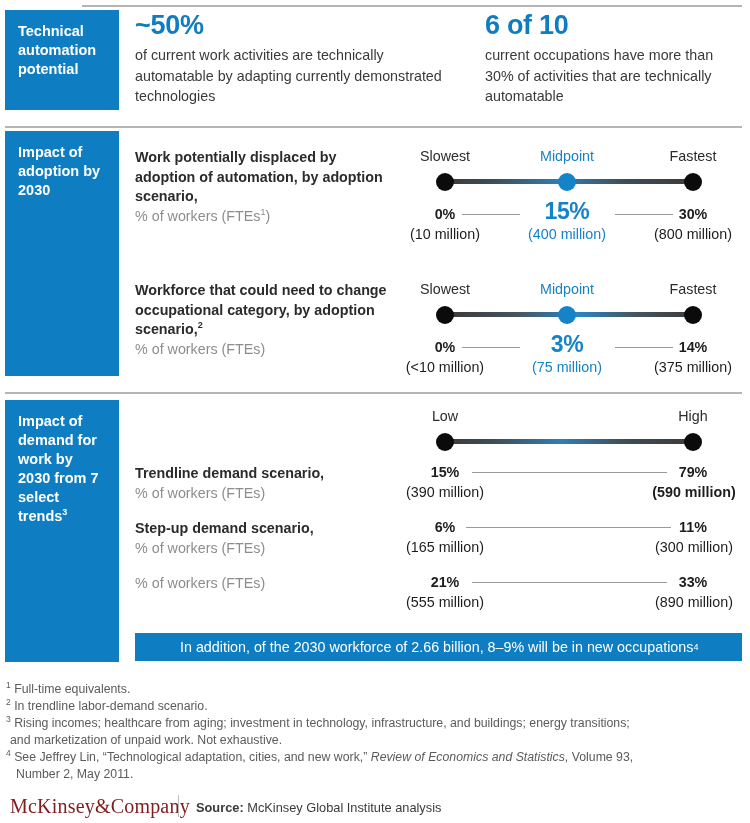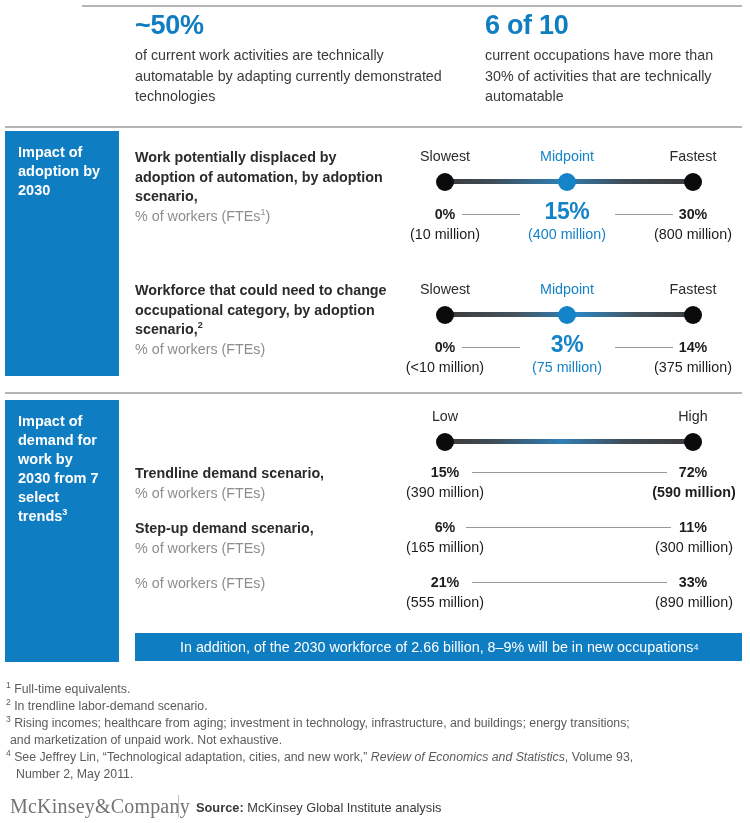--- a/index.html
+++ b/index.html
@@ -148,21 +148,21 @@
     white-space: nowrap;
   }
   .fn sup { font-size: 8.5px; vertical-align: super; line-height: 0; }
   .fn i { font-style: italic; }
 
   
   .brand {
     position: absolute;
     font-family: "Liberation Serif", serif;
     font-size: 20px;
-    color: #737373;
+    color: #7f1d1d;
     letter-spacing: 0.2px;
   }
   .brand-rule {
     position: absolute;
     width: 1px;
     background: #bdbdbd;
   }
   .src-label {
     position: absolute;
     font-size: 12.8px;
@@ -170,20 +170,23 @@
   }
   .src-label b { font-weight: bold; }
 </style>
 </head>
 <body>
 
 <div class="page">
 
   <div class="sep" style="left:82px; top:5px; width:660px;"></div>
 
+  <div class="cat-block" style="left:5px; top:10px; width:114px; height:100px;">
+    <span>Technical automation potential</span>
+  </div>
 
   <div class="abs" style="left:135px; top:10px; width:330px;">
     <div class="big-stat">~50%</div>
     <div class="stat-body" style="margin-top:5px;">of current work activities are technically automatable by adapting currently demonstrated technologies</div>
   </div>
 
   <div class="abs" style="left:485px; top:10px; width:258px;">
     <div class="big-stat">6 of 10</div>
     <div class="stat-body" style="margin-top:5px;">current occupations have more than 30% of activities that are technically automatable</div>
   </div>
@@ -261,21 +264,21 @@
     <div class="dot" style="left:26px; top:25px;"></div>
     <div class="dot" style="left:274px; top:25px;"></div>
   </div>
 
   <div class="abs" style="left:135px; top:464px; width:250px;">
     <div class="row-title">Trendline demand scenario,</div>
     <div class="row-sub">% of workers (FTEs)</div>
   </div>
   <div class="slider-wrap" style="left:410px; top:464px; width:335px; height:45px;">
     <div class="val" style="left:-10px; top:0px; width:90px;">15%</div>
-    <div class="val" style="left:238px; top:0px; width:90px;">72%</div>
+    <div class="val" style="left:238px; top:0px; width:90px;">79%</div>
     <div class="link-line" style="left:62px; top:8px; width:195px;"></div>
     <div class="sub" style="left:-16px; top:20px; width:102px;">(390 million)</div>
     <div class="sub" style="left:233px; top:20px; width:102px;font-weight:bold;">(590 million)</div>
   </div>
 
   <div class="abs" style="left:135px; top:519px; width:250px;">
     <div class="row-title">Step-up demand scenario,</div>
     <div class="row-sub">% of workers (FTEs)</div>
   </div>
   <div class="slider-wrap" style="left:410px; top:519px; width:335px; height:45px;">

